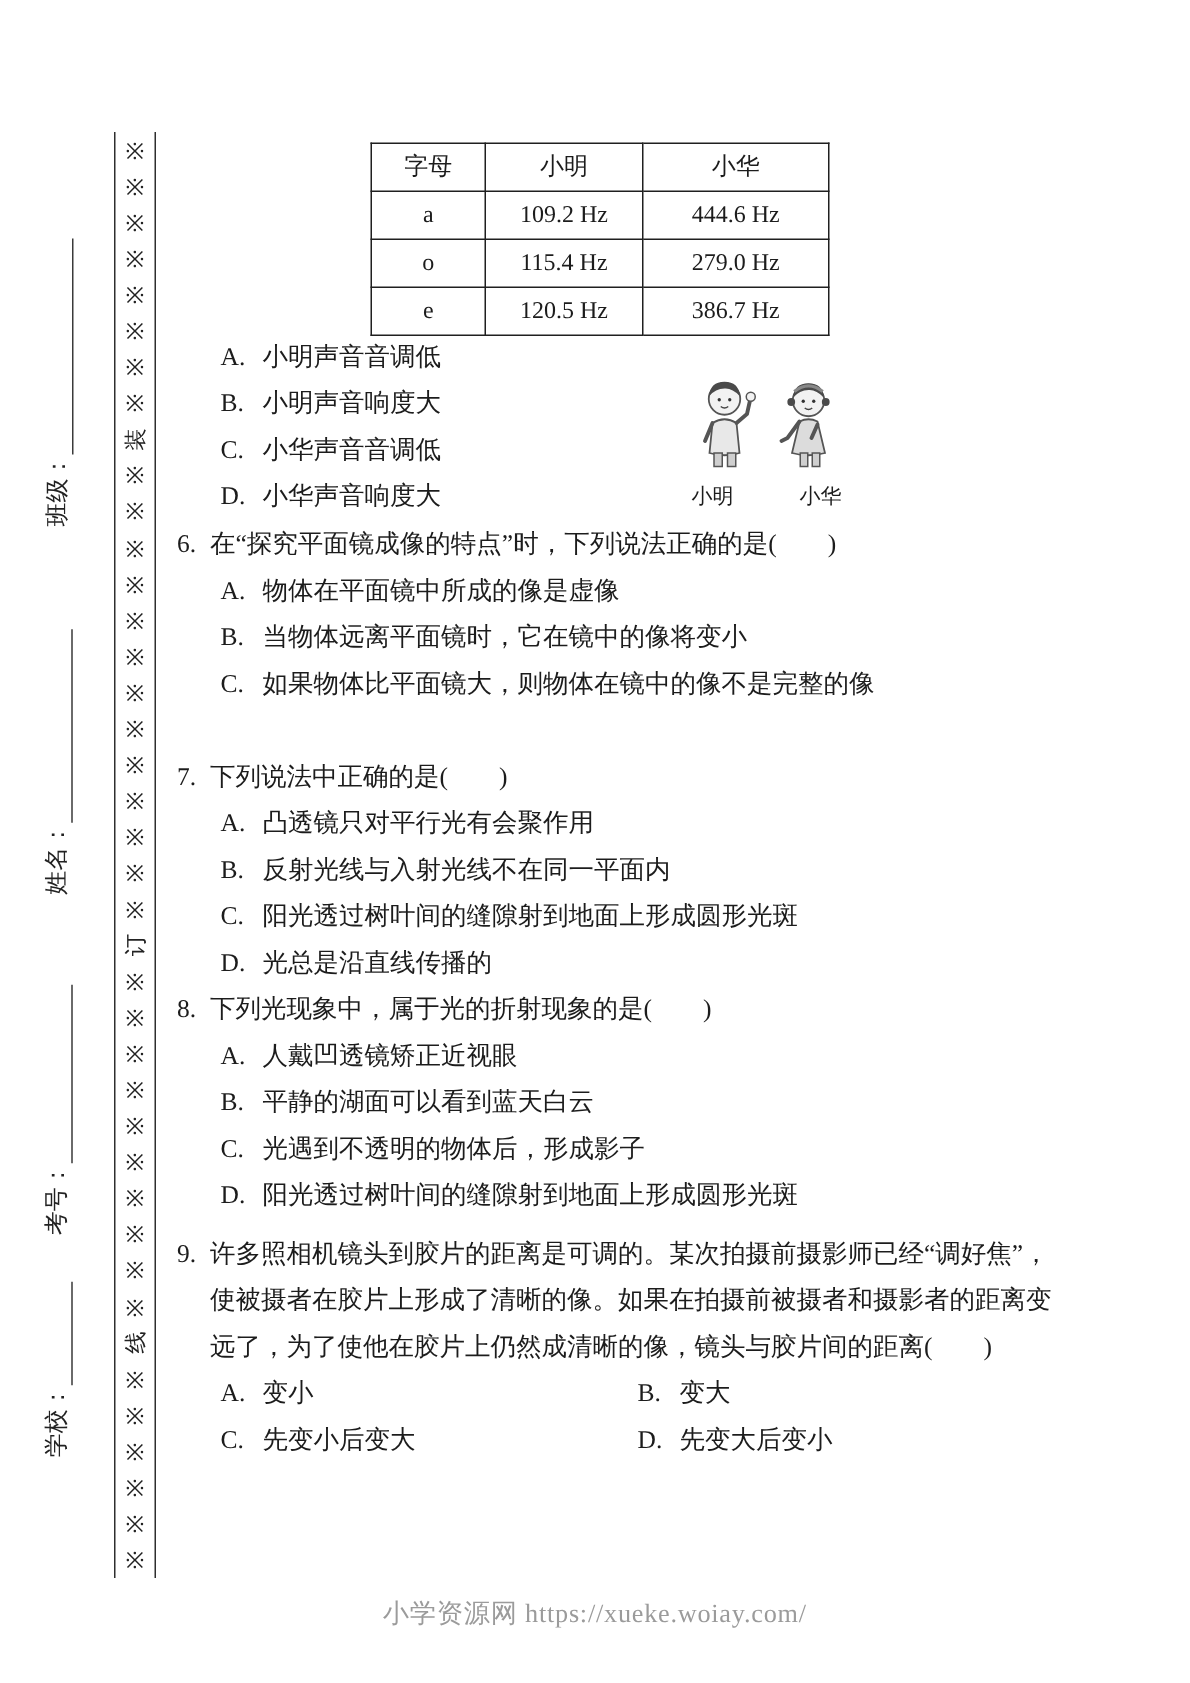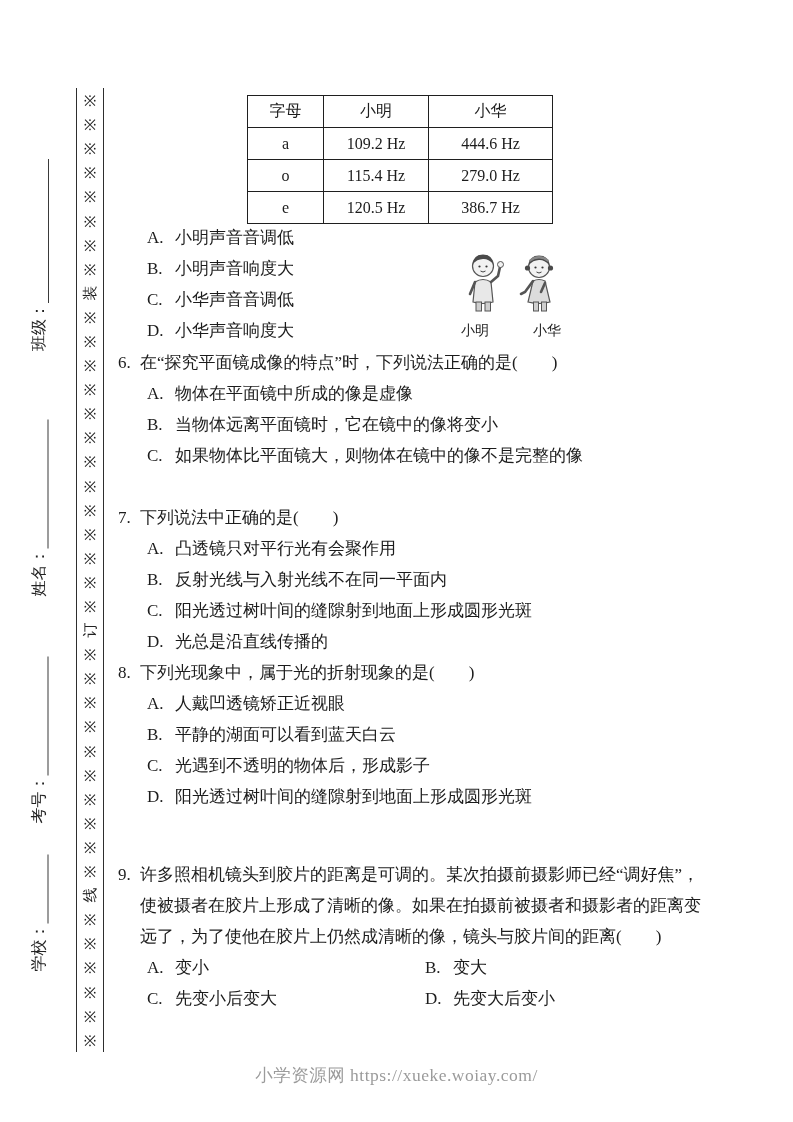--- a/index.html
+++ b/index.html
@@ -216,21 +216,21 @@
 </section>
 
 <section class="qblock" style="top:657px;">
   <div class="line"><span class="qnum">8.</span><span>下列光现象中，属于光的折射现象的是(　　)</span></div>
   <div class="line opt"><span class="ok">A.</span><span>人戴凹透镜矫正近视眼</span></div>
   <div class="line opt"><span class="ok">B.</span><span>平静的湖面可以看到蓝天白云</span></div>
   <div class="line opt"><span class="ok">C.</span><span>光遇到不透明的物体后，形成影子</span></div>
   <div class="line opt"><span class="ok">D.</span><span>阳光透过树叶间的缝隙射到地面上形成圆形光斑</span></div>
 </section>
 
-<section class="qblock" style="top:820px;margin-top:39px;">
+<section class="qblock" style="top:820px;">
   <div class="line"><span class="qnum">9.</span><span>许多照相机镜头到胶片的距离是可调的。某次拍摄前摄影师已经“调好焦”，</span></div>
   <div class="line cont">使被摄者在胶片上形成了清晰的像。如果在拍摄前被摄者和摄影者的距离变</div>
   <div class="line cont">远了，为了使他在胶片上仍然成清晰的像，镜头与胶片间的距离(　　)</div>
   <div class="line opt">
     <span class="optcell"><span class="ok">A.</span><span>变小</span></span><span><span class="ok">B.</span><span>变大</span></span>
   </div>
   <div class="line opt">
     <span class="optcell"><span class="ok">C.</span><span>先变小后变大</span></span><span><span class="ok">D.</span><span>先变大后变小</span></span>
   </div>
 </section>

